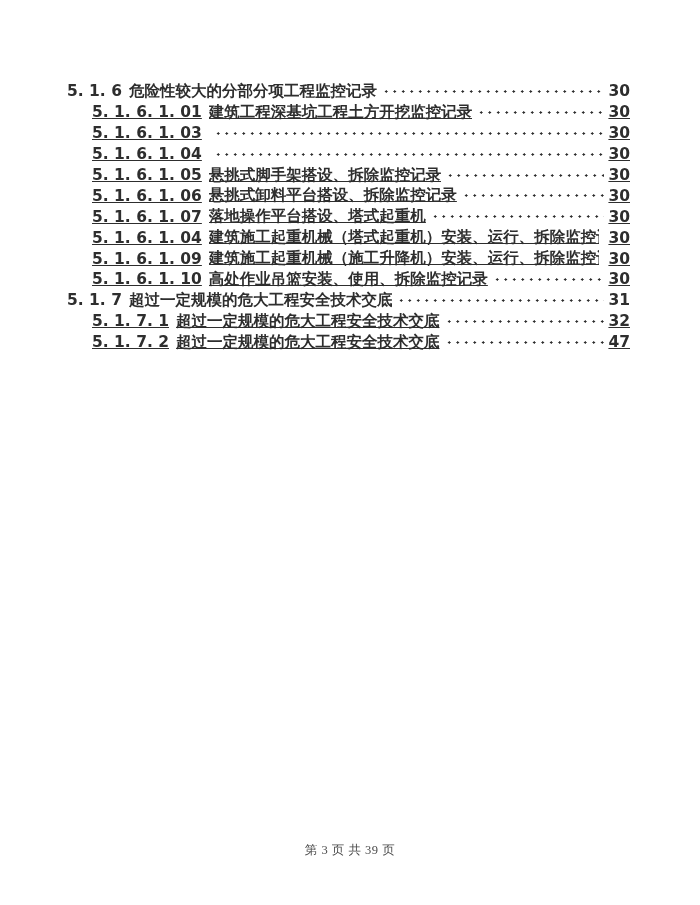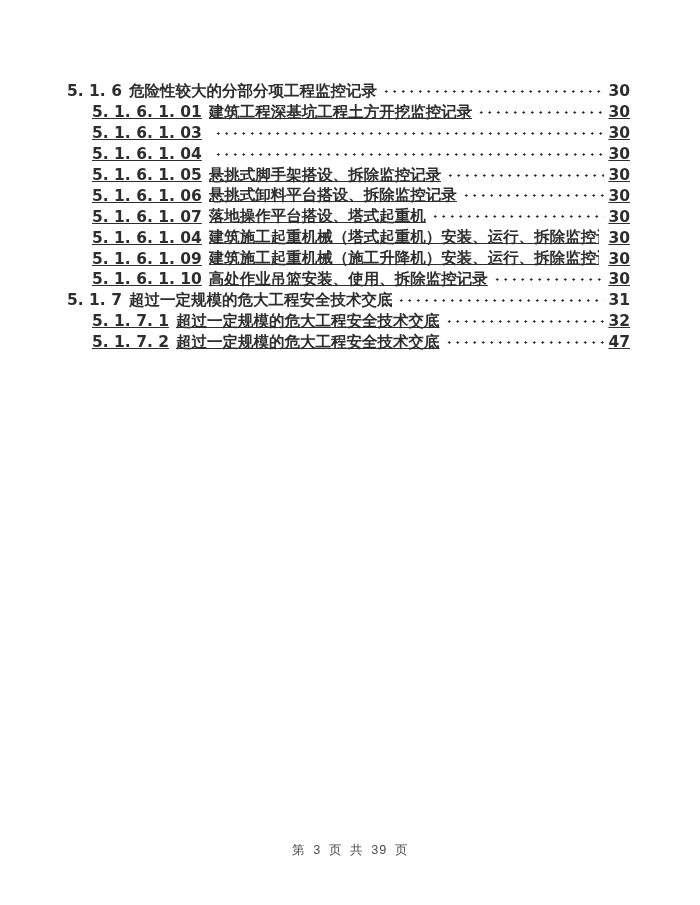--- a/index.html
+++ b/index.html
@@ -59,21 +59,21 @@
   .toc-page-num {
     flex: 0 0 auto;
     text-align: right;
   }
   .footer {
     position: absolute;
     left: 0;
     right: 0;
     top: 842px;
     text-align: center;
-    font-family: Liberation Mono, monospace;
+    font-family: Liberation Serif, serif;
     font-size: 12.5px;
     font-weight: 400;
     color: #4a4a4a;
     letter-spacing: 0.5px;
   }
 </style>
 </head>
 <body>
 
 <div class="page">

